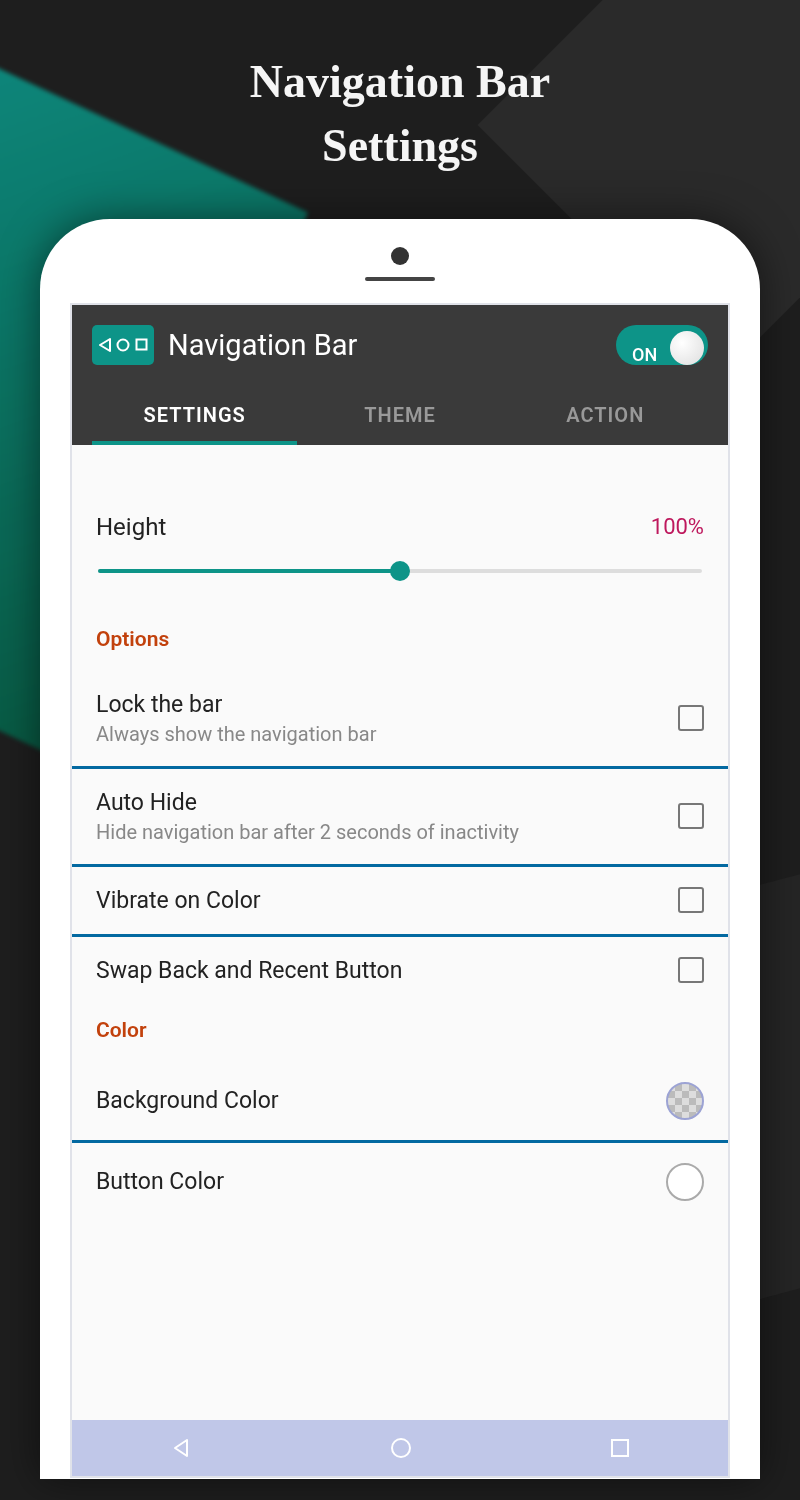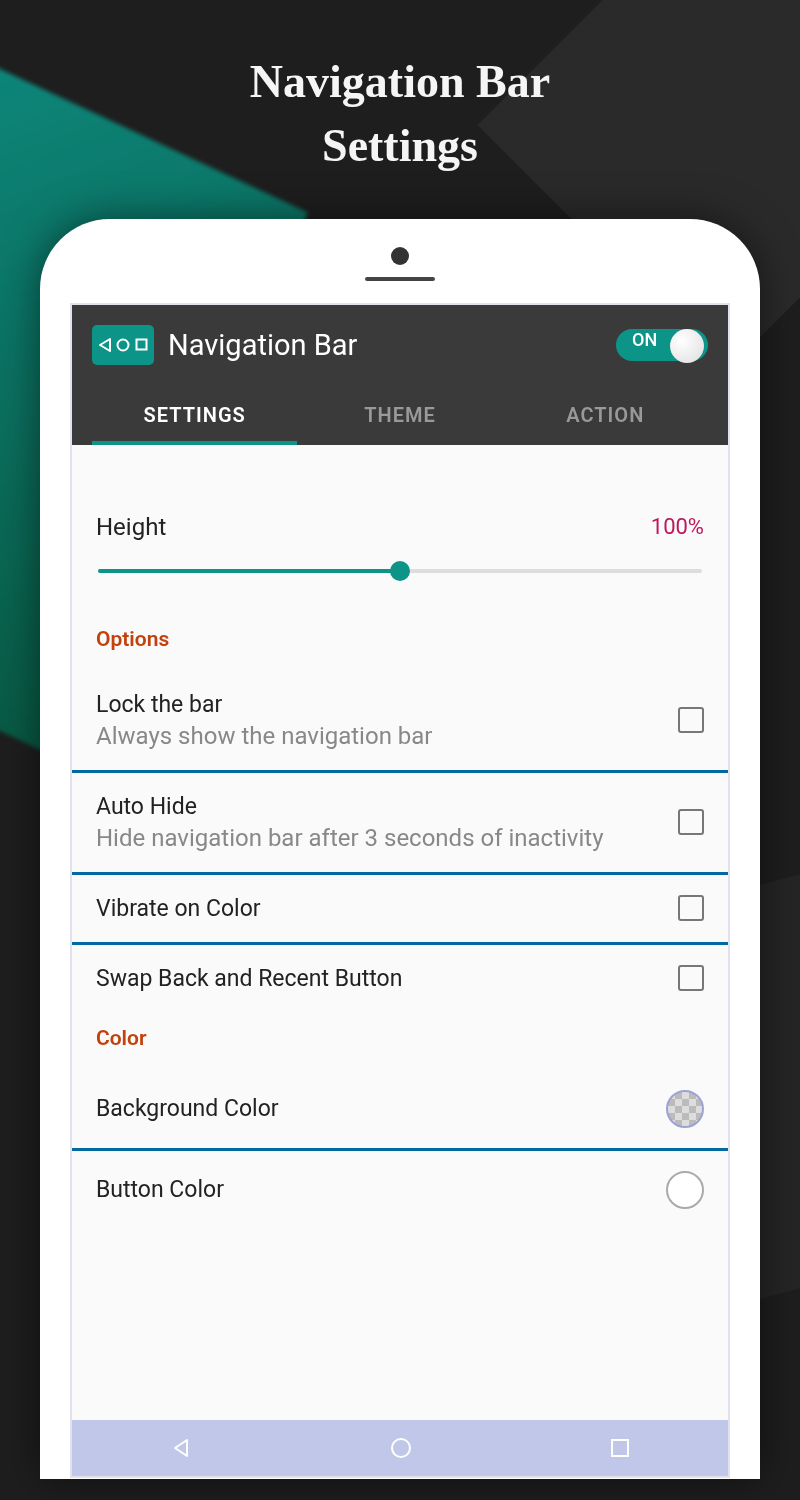--- a/index.html
+++ b/index.html
@@ -114,26 +114,26 @@
   gap: 5px;
 }
 .app-icon svg { display: block; }
 .app-title {
   color: #fff;
   font-size: 29px;
   font-weight: 400;
 }
 .toggle {
   width: 92px;
-  height: 32px;
+  height: 40px;
   background: #0d9488;
   border-radius: 20px;
   position: relative;
   display: flex;
-  align-items: flex-start;
+  align-items: flex-end;
 }
 .toggle-label {
   color: #fff;
   font-size: 18px;
   font-weight: 500;
   margin-left: 16px;
 }
 .toggle-knob {
   position: absolute;
   right: 4px;
@@ -221,21 +221,21 @@
 }
 .setting-row.no-border { border-bottom: none; }
 .setting-text {
   flex: 1;
 }
 .setting-title {
   font-size: 23px;
   color: #222;
 }
 .setting-sub {
-  font-size: 24px;
+  font-size: 20px;
   color: #888;
   margin-top: 4px;
 }
 .checkbox {
   width: 26px;
   height: 26px;
   border: 2px solid #777;
   border-radius: 3px;
 }
 .color-swatch {
@@ -336,21 +336,21 @@
         <div class="setting-text">
           <div class="setting-title">Lock the bar</div>
           <div class="setting-sub">Always show the navigation bar</div>
         </div>
         <div class="checkbox"></div>
       </div>
 
       <div class="setting-row">
         <div class="setting-text">
           <div class="setting-title">Auto Hide</div>
-          <div class="setting-sub">Hide navigation bar after 3 seconds of inactivity</div>
+          <div class="setting-sub">Hide navigation bar after 2 seconds of inactivity</div>
         </div>
         <div class="checkbox"></div>
       </div>
 
       <div class="setting-row">
         <div class="setting-text">
           <div class="setting-title">Vibrate on Color</div>
         </div>
         <div class="checkbox"></div>
       </div>

